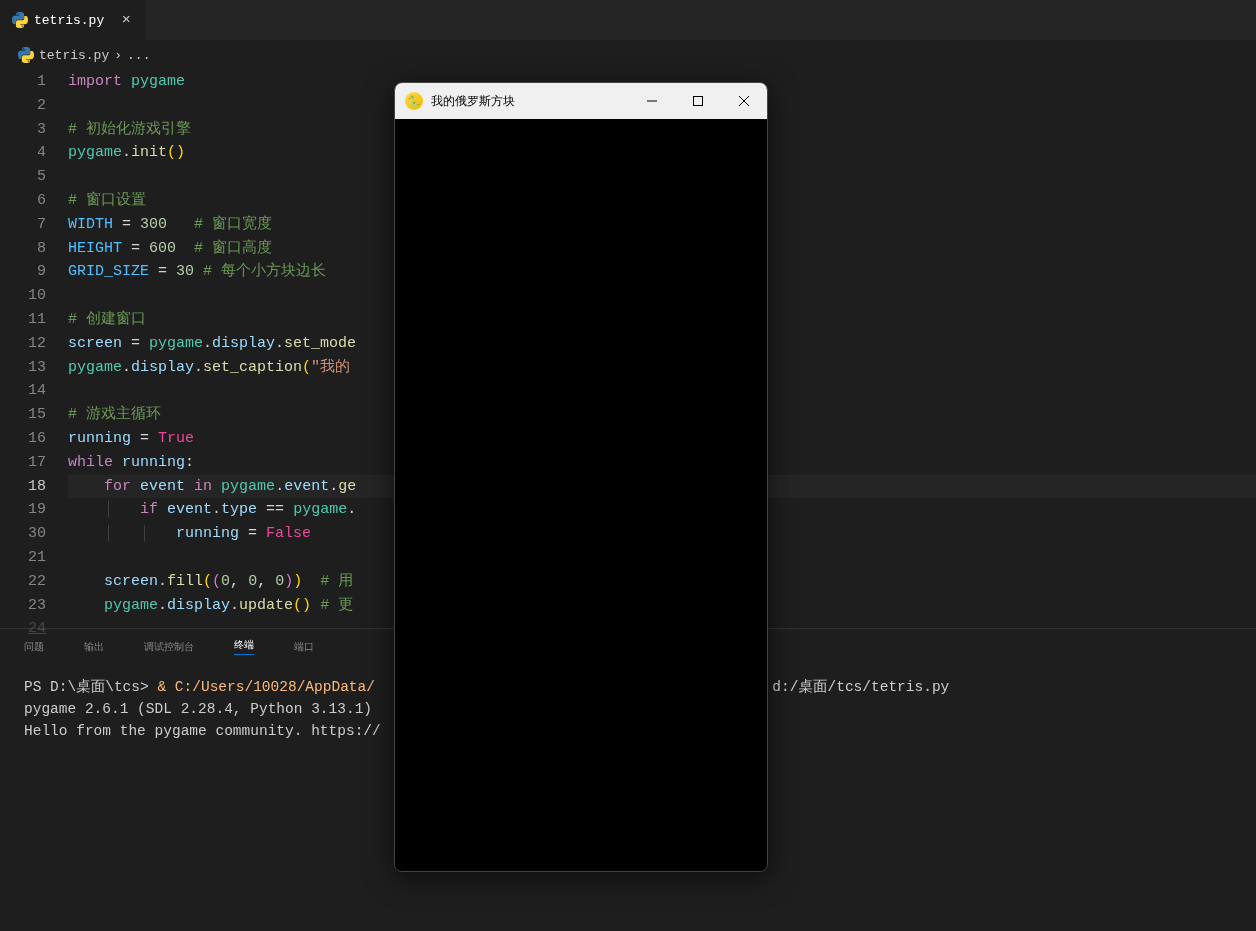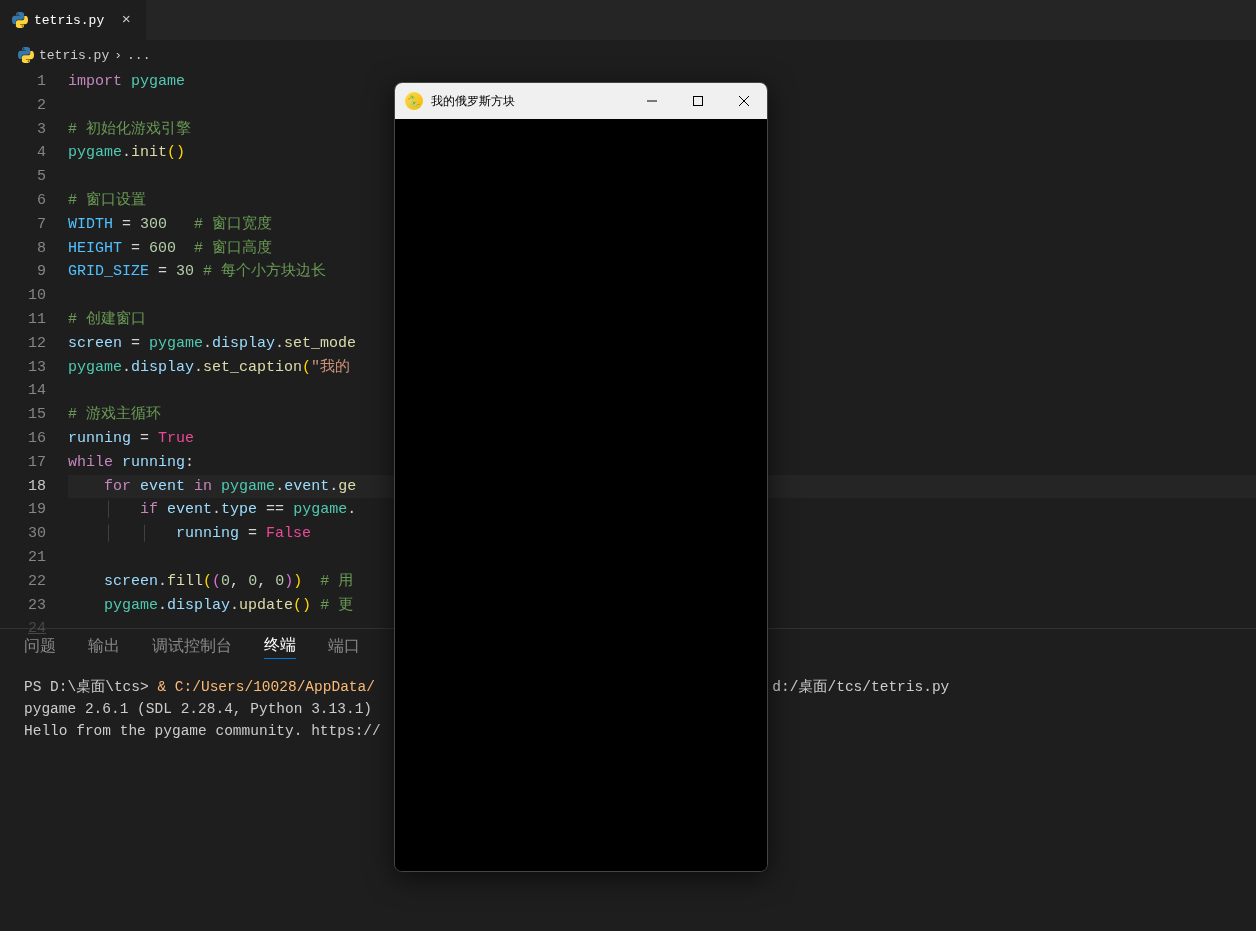--- a/index.html
+++ b/index.html
@@ -85,25 +85,25 @@
     .tk-num { color: #b5cea8; }
     .tk-str { color: #ce9178; }
     .tk-comment { color: #6a9955; }
     .tk-punct { color: #d4d4d4; }
     .tk-bool { color: #ec4899; }
     .tk-paren-y { color: #ffd700; }
     .tk-paren-p { color: #da70d6; }
     .guide { color: #404040; }
     .panel-tabs {
       display: flex;
-      gap: 32px;
+      gap: 40px;
       padding: 0 24px;
       height: 36px;
       align-items: center;
-      font-size: 16px;
+      font-size: 10px;
       color: #888;
       border-top: 1px solid #333;
     }
     .panel-tab.active {
       color: #ffffff;
       border-bottom: 1px solid #0078d4;
       padding-bottom: 2px;
     }
     .terminal {
       padding: 12px 24px;

